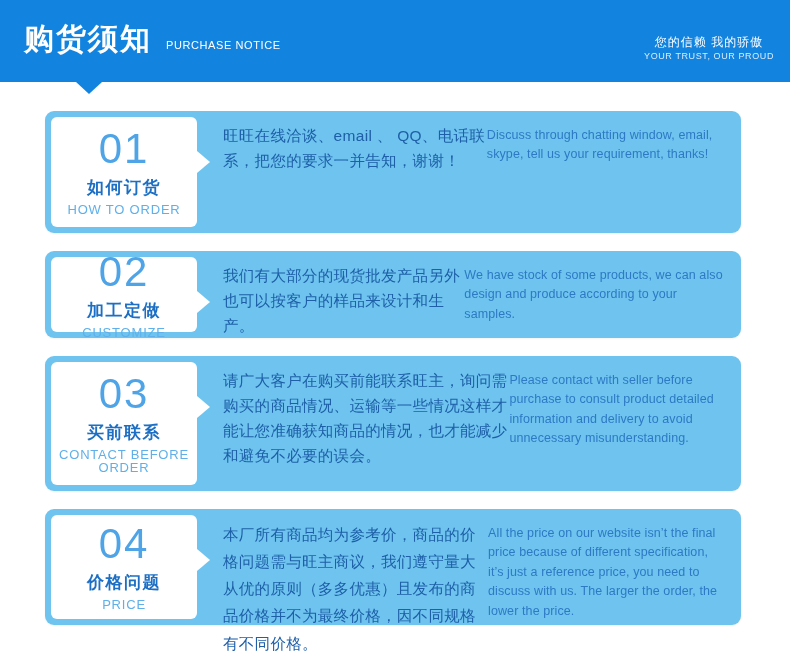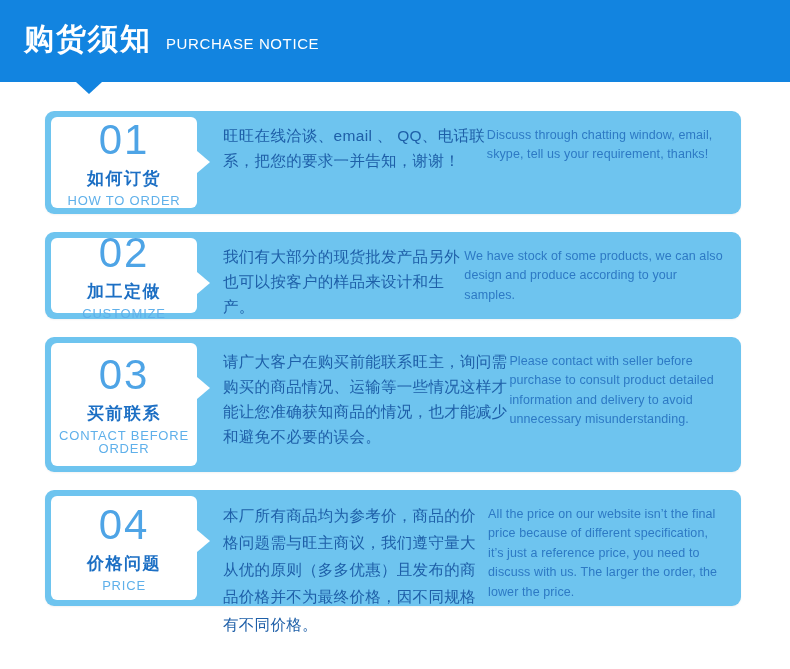--- a/index.html
+++ b/index.html
@@ -26,21 +26,21 @@
     align-items: baseline;
   }
   .banner-title-cn {
     font-size: 30px;
     font-weight: bold;
     color: #ffffff;
     letter-spacing: 2px;
     line-height: 1;
   }
   .banner-title-en {
-    font-size: 15px;
+    font-size: 11px;
     color: #ffffff;
     letter-spacing: 0.6px;
     margin-left: 14px;
     line-height: 1;
   }
   .banner-right {
     position: absolute;
     right: 16px;
     top: 34px;
     text-align: center;
@@ -144,34 +144,38 @@
   }
   .body-en {
     font-size: 12.5px;
     color: #2d79c4;
     line-height: 1.55;
     letter-spacing: 0.1px;
     margin-top: 3px;
   }
 
   
-  .card-1 { height: 103px; }
+  .card-1 { height: 122px; }
   .card-2 { height: 87px; }
   .card-3 { height: 135px; }
   .card-4 { height: 116px; }
   .card-4 .body-cn { line-height: 1.75; }
 </style>
 </head>
 <body>
 
 <div class="banner">
   <div class="banner-left">
     <span class="banner-title-cn">购货须知</span>
     <span class="banner-title-en">PURCHASE NOTICE</span>
   </div>
+  <div class="banner-right">
+    <div class="banner-slogan-cn">您的信赖  我的骄傲</div>
+    <div class="banner-slogan-en">YOUR TRUST, OUR PROUD</div>
+  </div>
   <div class="banner-notch"></div>
 </div>
 
 <div class="cards">
 
   <div class="card card-1">
     <div class="card-badge">
       <div class="badge-num">01</div>
       <div class="badge-cn">如何订货</div>
       <div class="badge-en">HOW TO ORDER</div>

